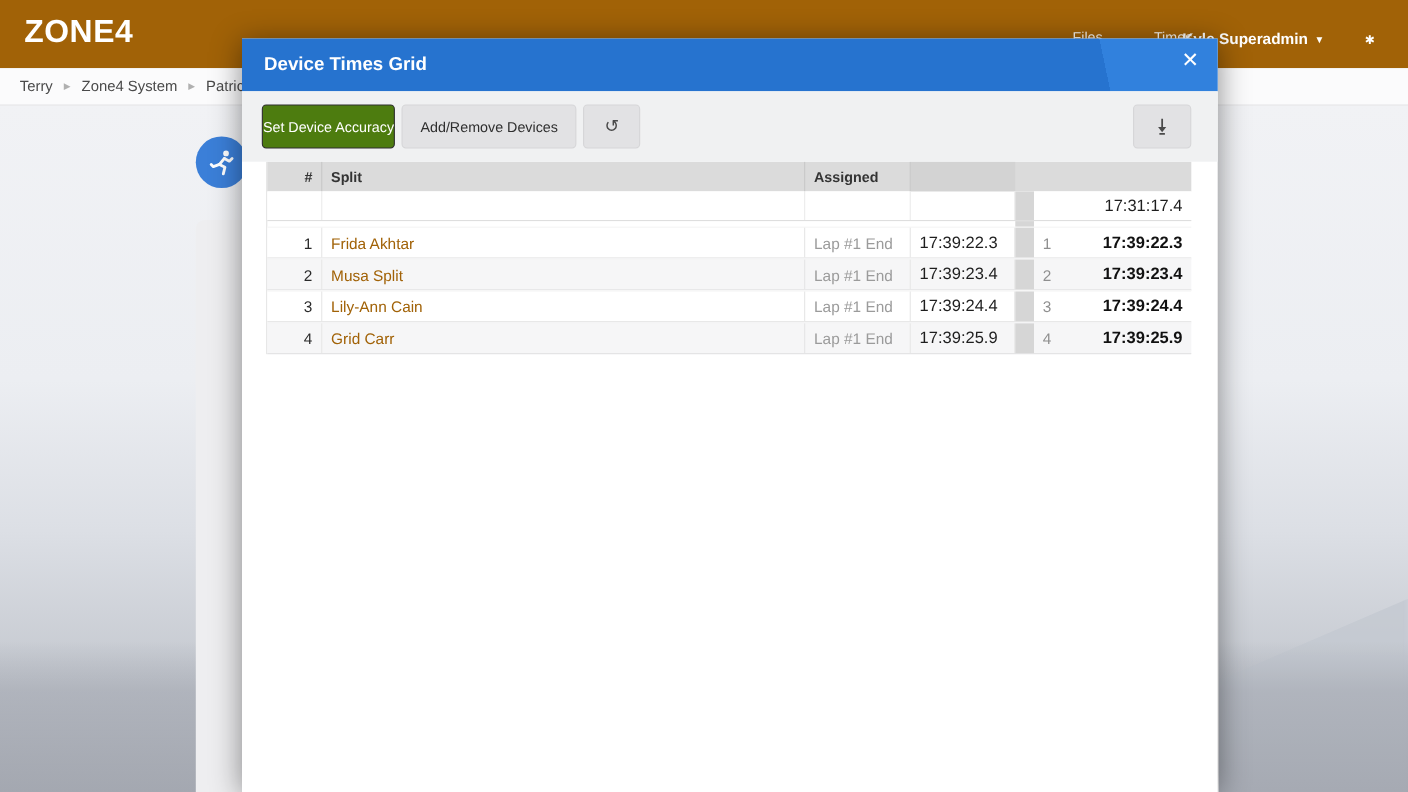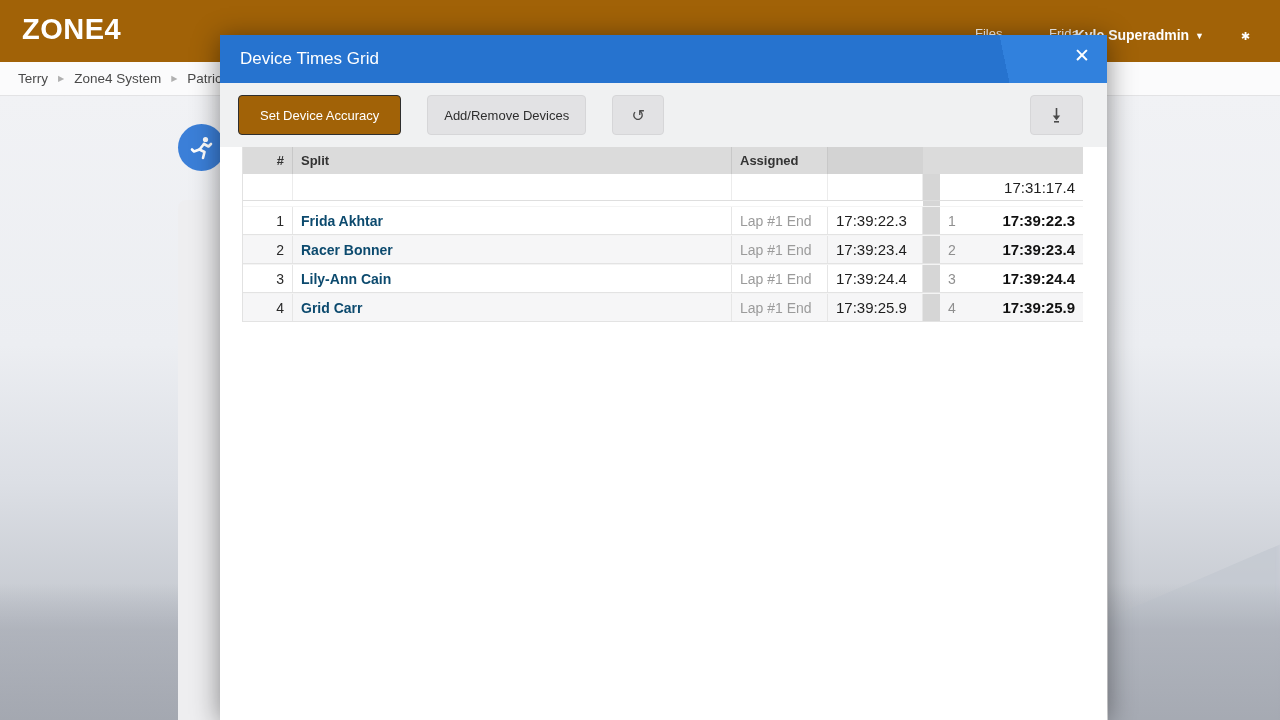--- a/index.html
+++ b/index.html
@@ -32,47 +32,47 @@
   
   .crumbbar{position:absolute;left:0;top:62px;right:0;height:33px;background:#fbfbfc;
     border-bottom:1px solid #e3e3e5;z-index:2;display:flex;align-items:center;padding-left:18px;}
   .crumb{font-size:13.5px;color:#4a4a4a;cursor:pointer;}
   .crumb-sep{font-size:8px;color:#b0b0b0;margin:0 10px;}
   
   .modal{position:absolute;left:220px;top:35px;width:887px;height:685px;background:#fff;z-index:10;
     box-shadow:0 3px 26px rgba(0,0,0,.45);}
   .modal-header{height:48px;background:linear-gradient(78deg,#2673cf 88%,#3181dd 88%);
     display:flex;align-items:center;position:relative;}
-  .modal-title{color:#fff;font-size:17px;font-weight:400;padding-left:20px;}
+  .modal-title{color:#fff;font-size:17px;font-weight:700;padding-left:20px;}
   .modal-close{position:absolute;right:17px;top:11px;color:#fff;font-size:19px;font-weight:700;cursor:pointer;line-height:1;}
   .toolbar{height:64px;background:#f0f1f2;position:relative;display:flex;align-items:center;padding-left:18px;}
   .btn{height:40px;border-radius:4px;border:1px solid transparent;font-size:13px;
     font-family:inherit;display:inline-flex;align-items:center;justify-content:center;cursor:pointer;margin-right:6px;}
-  .btn-dark{background:#a16207;color:#fff;padding:0 21px;border-color:#2e2e2e;}
-  .btn-light{background:#e2e2e4;color:#2e2e2e;padding:0 16px;border-color:#d6d6d8;margin-left:20px;}
+  .btn-dark{background:#4d7c0f;color:#fff;padding:0 0;border-color:#2e2e2e;}
+  .btn-light{background:#e2e2e4;color:#2e2e2e;padding:0 16px;border-color:#d6d6d8;}
   .btn-icon{width:52px;padding:0;color:#4a4a4a;font-size:16px;}
   .btn-download{position:absolute;right:24px;top:12px;width:53px;margin:0;}
   
   .dtable{margin-left:22px;width:840px;font-size:13px;border-left:1px solid #e2e2e2;}
   .thead{display:grid;grid-template-columns:50px 439px 96px 95px 17px 143px;height:27px;background:#dbdbdb;}
   .hcell{display:flex;align-items:center;padding:0 8px;font-weight:700;color:#333;border-right:1px solid #c8c8c8;overflow:hidden;white-space:nowrap;}
   .hcell.hnum{justify-content:flex-end;}
   .hcell.hgap{padding:0;background:#d3d3d3;border-right:0;}
   .latest-row{display:grid;grid-template-columns:50px 439px 96px 95px 17px 143px;height:26px;background:#fff;border-bottom:1px solid #dedede;}
   .latest-row .cell{border-right:1px solid #ececec;}
   .latest-row .cgap{background:#d6d6d6;border-right:0;}
   .latest-row .ctime{justify-content:flex-end;font-size:15px;color:#1e1e1e;border-right:0;}
   .spacer-row{display:grid;grid-template-columns:50px 439px 96px 95px 17px 143px;height:5px;}
   .spacer-row .sgap{background:#d6d6d6;}
   .trow{display:grid;grid-template-columns:50px 439px 96px 95px 17px 46px 97px;height:27px;background:#fff;border-bottom:1px solid #e3e3e3;border-top:1px solid #f4f4f4;}
   .trow.alt{background:#f6f6f7;}
   .cell{display:flex;align-items:center;padding:0 8px;overflow:hidden;white-space:nowrap;}
   .cnum{justify-content:flex-end;color:#2a2a2a;font-size:14px;border-right:1px solid #e6e6e6;}
   .cracer{border-right:1px solid #e6e6e6;}
-  .cracer a{color:#0c4a6e;font-size:14px;font-weight:700;text-decoration:none;cursor:pointer;text-align:center;}
+  .cracer a{color:#a16207;font-size:14px;font-weight:400;text-decoration:none;cursor:pointer;text-align:center;}
   .csplit{color:#9b9b9b;font-size:14px;border-right:1px solid #e6e6e6;}
   .cassigned{color:#1e1e1e;font-size:15px;border-right:1px solid #e6e6e6;}
   .cgap{padding:0;background:#d6d6d6;}
   .ckpnum{color:#8f8f8f;font-size:14px;}
   .ckptime{justify-content:flex-end;color:#111;font-size:15px;font-weight:700;}
 </style>
 </head>
 <body>
 
 <div class="page-bg">
@@ -86,21 +86,21 @@
     <path d="M16 10 L11.5 15.5"></path>
     <path d="M16 10 L20.5 12.5 L23 10"></path>
     <path d="M11.5 15.5 L16.5 18 L15 24"></path>
     <path d="M11.5 15.5 L6 17.5 L4 15.5"></path>
   </svg>
 </div>
 
 <div class="topbar">
   <div class="logo">ZONE4</div>
   <span class="top-link l0">Files</span>
-  <span class="top-link l1">Frida</span>
+  <span class="top-link l1">Times</span>
   <div class="user-menu">
     <span>Kyle Superadmin</span><span class="caret">▼</span>
   </div>
   <span class="star-icon">✱</span>
 </div>
 
 <div class="crumbbar">
   <span class="crumb">Terry</span>
   <span class="crumb-sep">▶</span>
   <span class="crumb">Zone4 System</span>
@@ -164,21 +164,21 @@
     <div class="cell csplit">Lap #1 End</div>
     <div class="cell cassigned">17:39:22.3</div>
     <div class="cell cgap"></div>
     <div class="cell ckpnum">1</div>
     <div class="cell ckptime">17:39:22.3</div>
   </div>
 
   <div class="trow alt">
     <div class="cell cnum">2</div>
     <div class="cell cracer">
-            <a>Racer Bonner</a>
+            <a>Musa Split</a>
           </div>
     <div class="cell csplit">Lap #1 End</div>
     <div class="cell cassigned">17:39:23.4</div>
     <div class="cell cgap"></div>
     <div class="cell ckpnum">2</div>
     <div class="cell ckptime">17:39:23.4</div>
   </div>
 
   <div class="trow">
     <div class="cell cnum">3</div>

